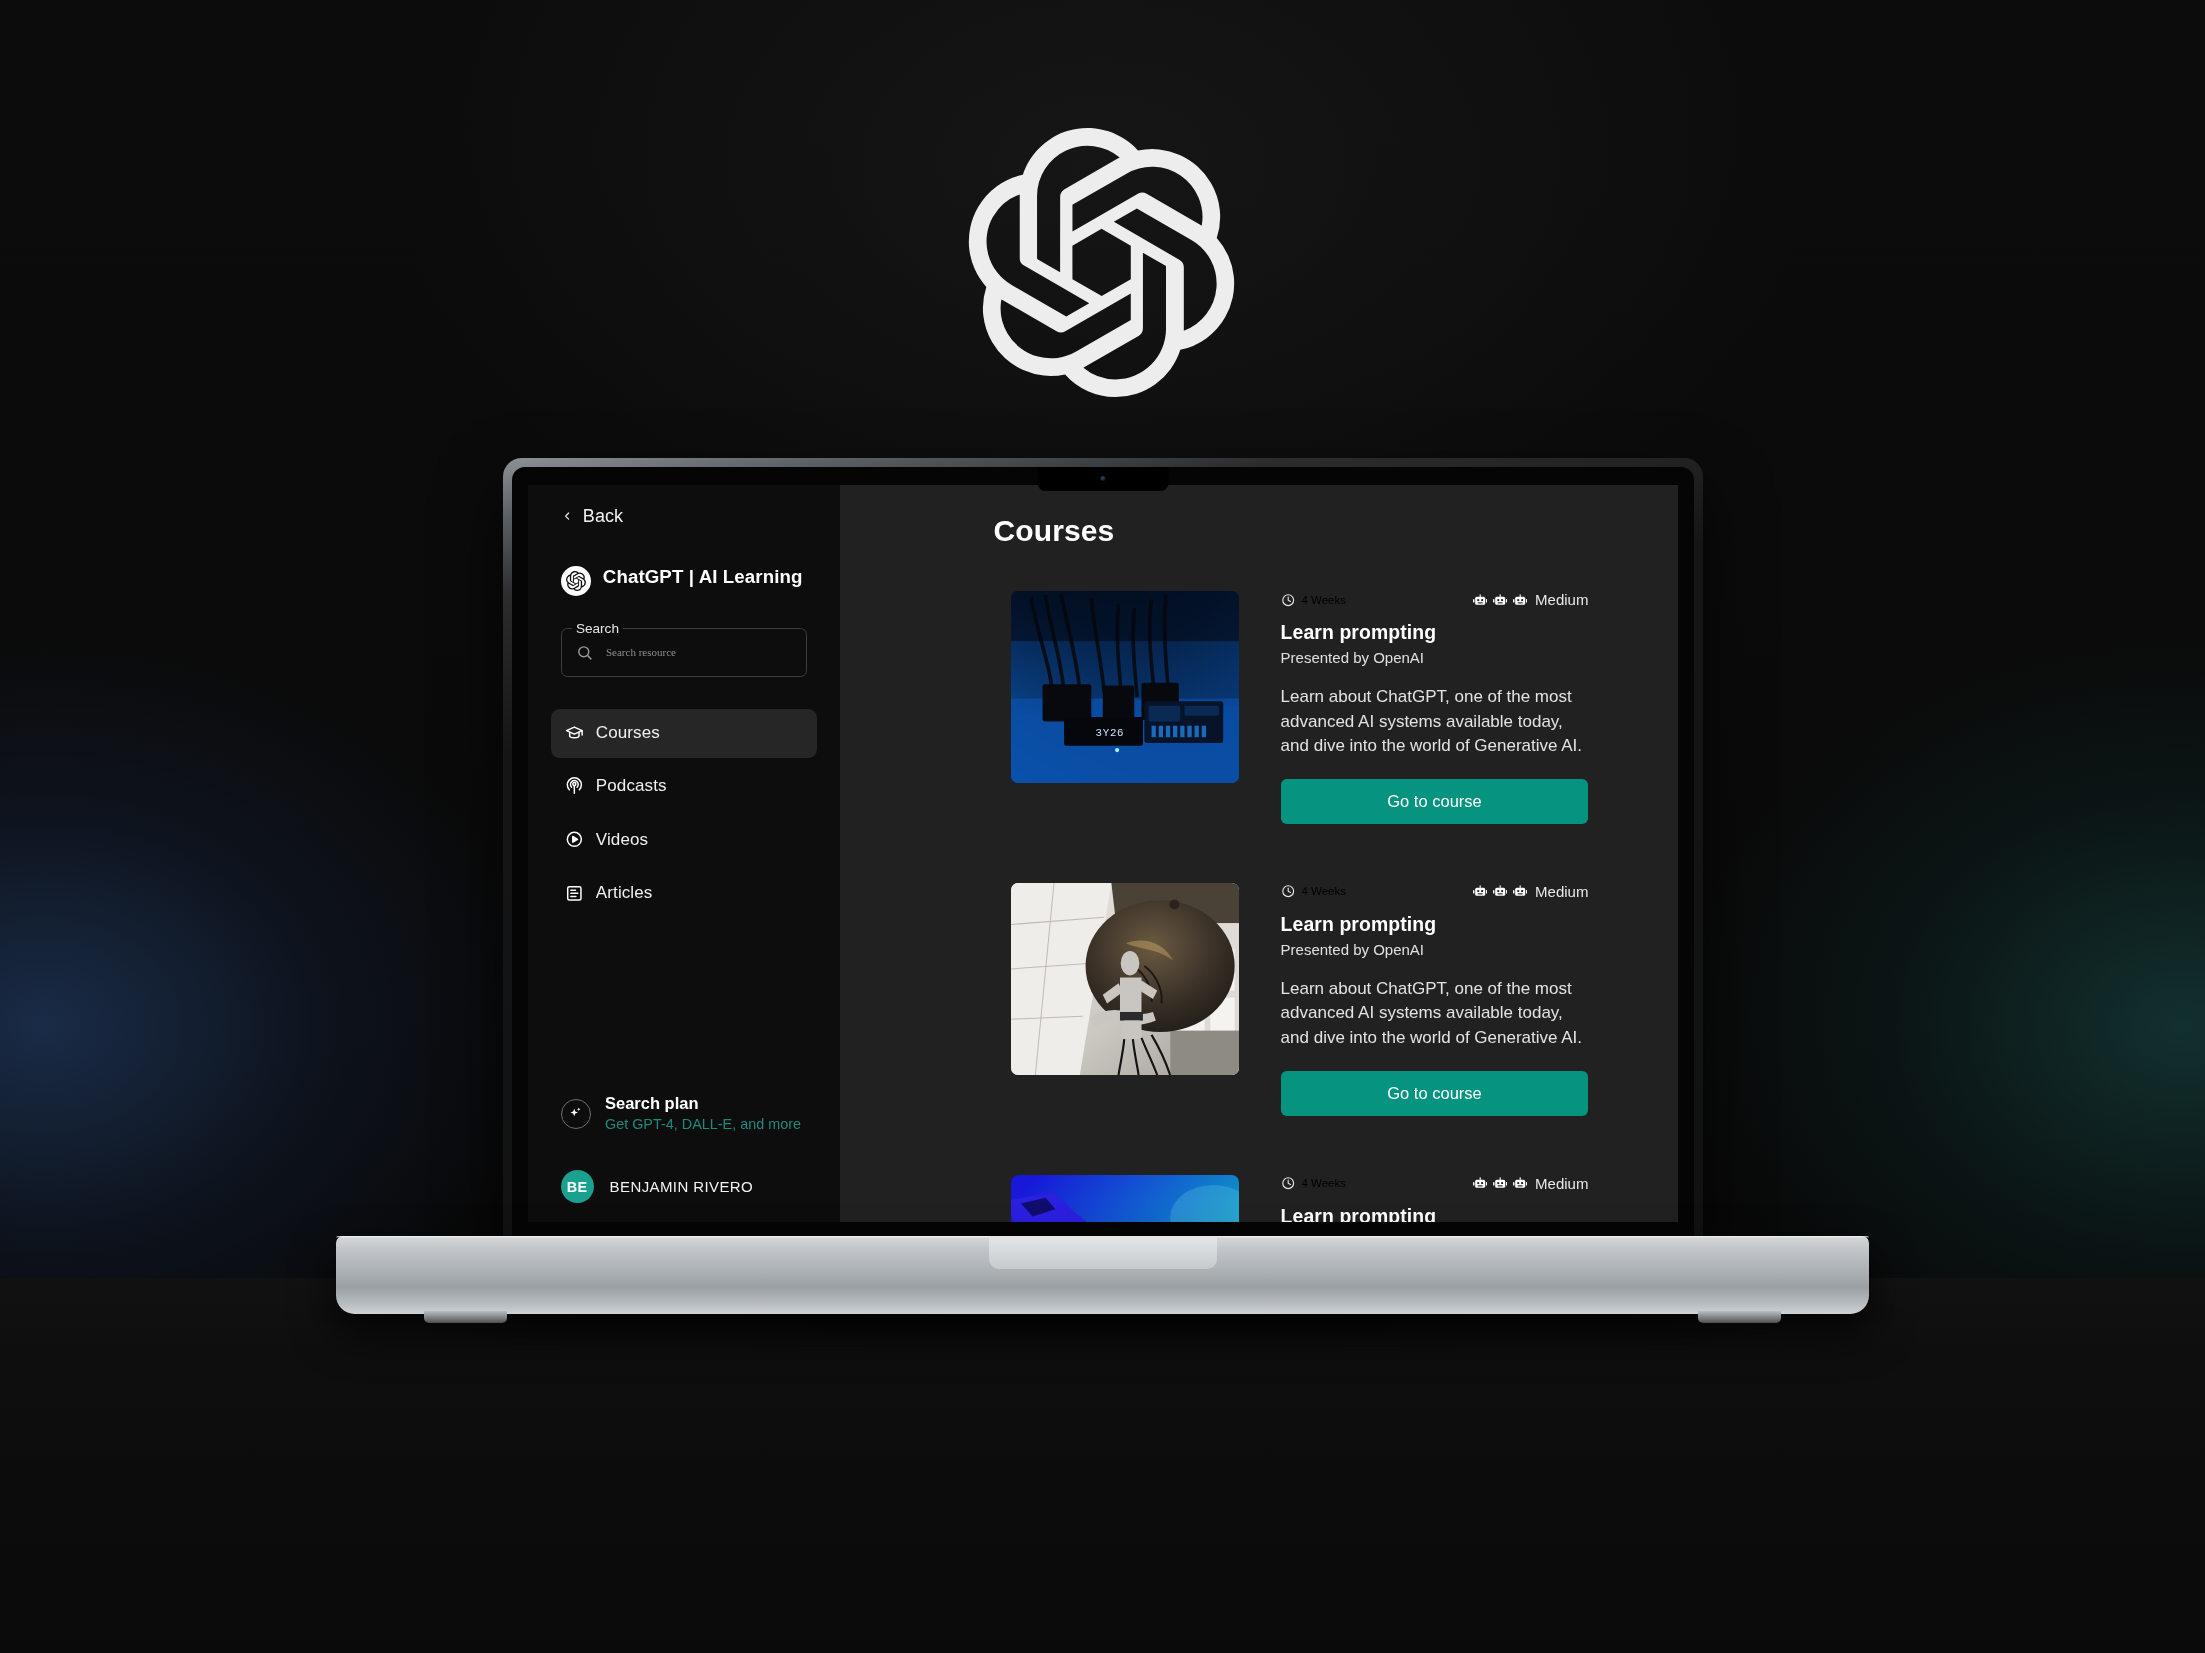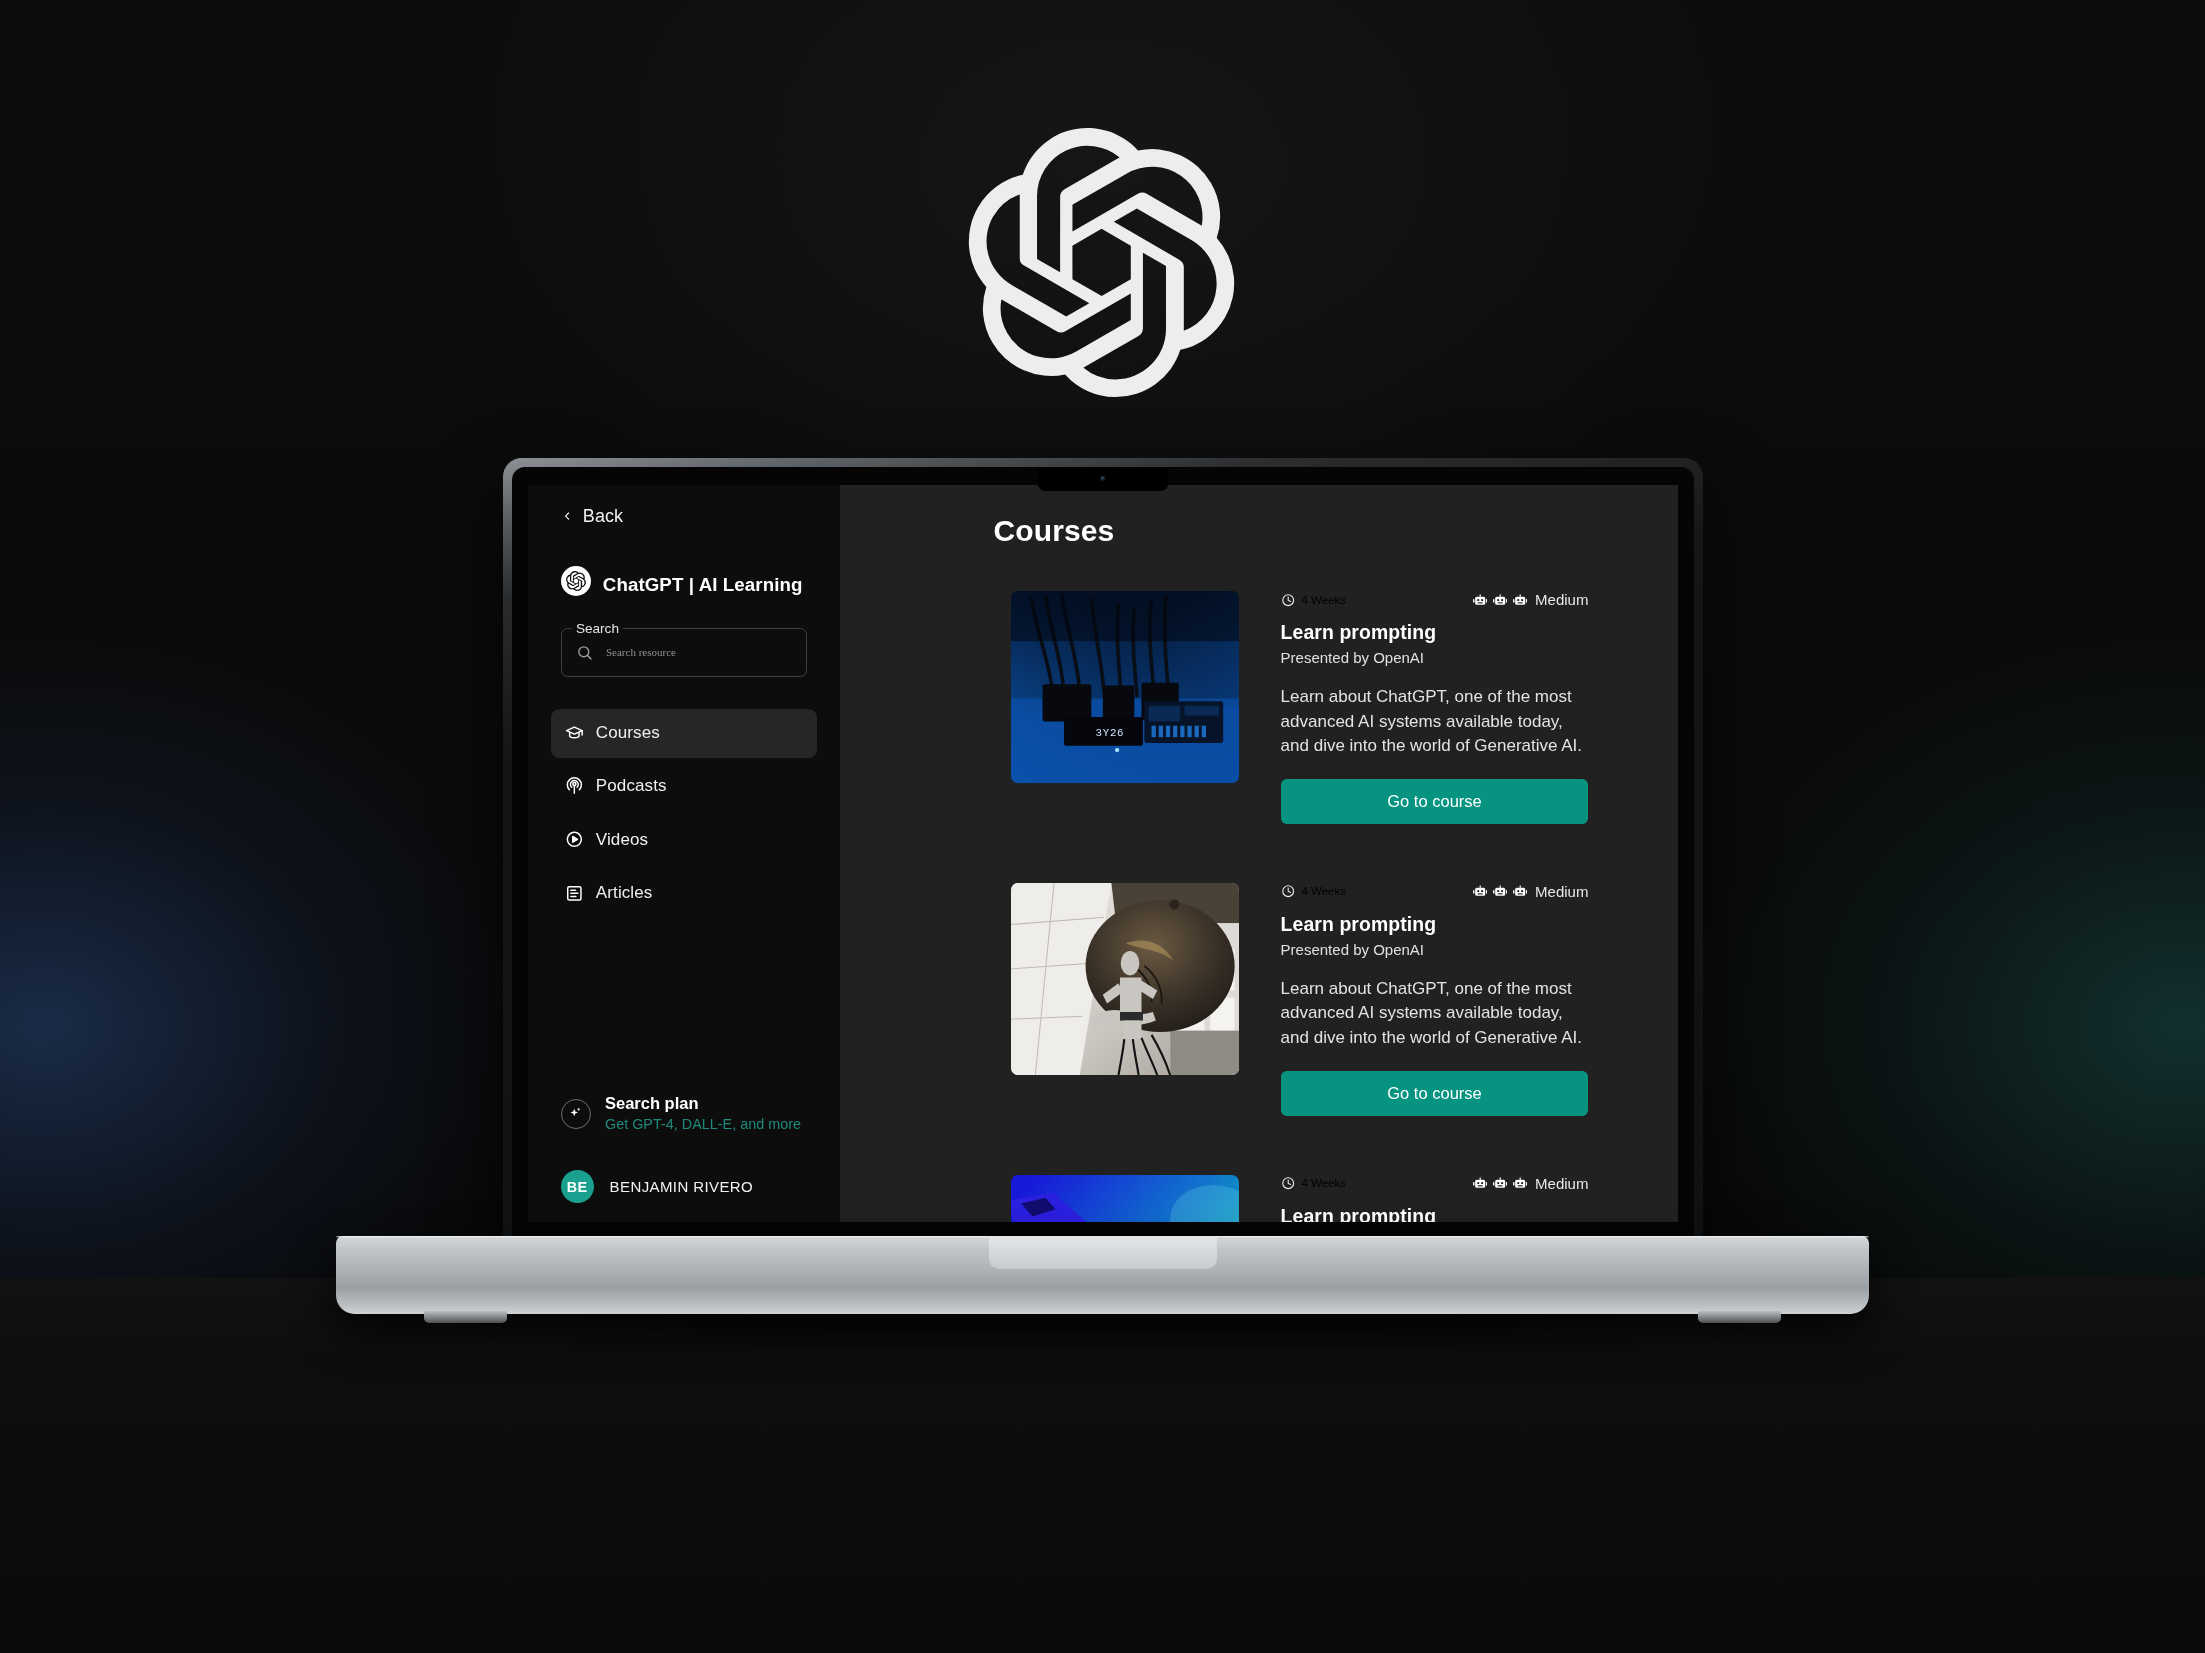--- a/index.html
+++ b/index.html
@@ -83,21 +83,21 @@
   }
   .back-row {
     display: flex; align-items: center; gap: 10px;
     padding: 4.3px 0 0 33px;
     cursor: pointer;
   }
   .back-chevron { width: 12.2px; height: 12.2px; display: block; }
   .back-label { font-size: 18px; color: #f2f2f2; letter-spacing: 0.1px; }
 
   .brand-row {
-    display: flex; align-items: flex-end; gap: 12.2px;
+    display: flex; align-items: flex-start; gap: 12.2px;
     padding: 39px 0 0 33px;
   }
   .brand-mark {
     width: 30px; height: 30px; border-radius: 50%;
     background: #fff;
     display: flex; align-items: center; justify-content: center;
     flex: 0 0 30px;
   }
   .brand-mark svg { width: 20px; height: 20px; display: block; }
   .brand-title { font-size: 18.7px; font-weight: 700; color: #ffffff; letter-spacing: 0.1px; white-space: nowrap; }

